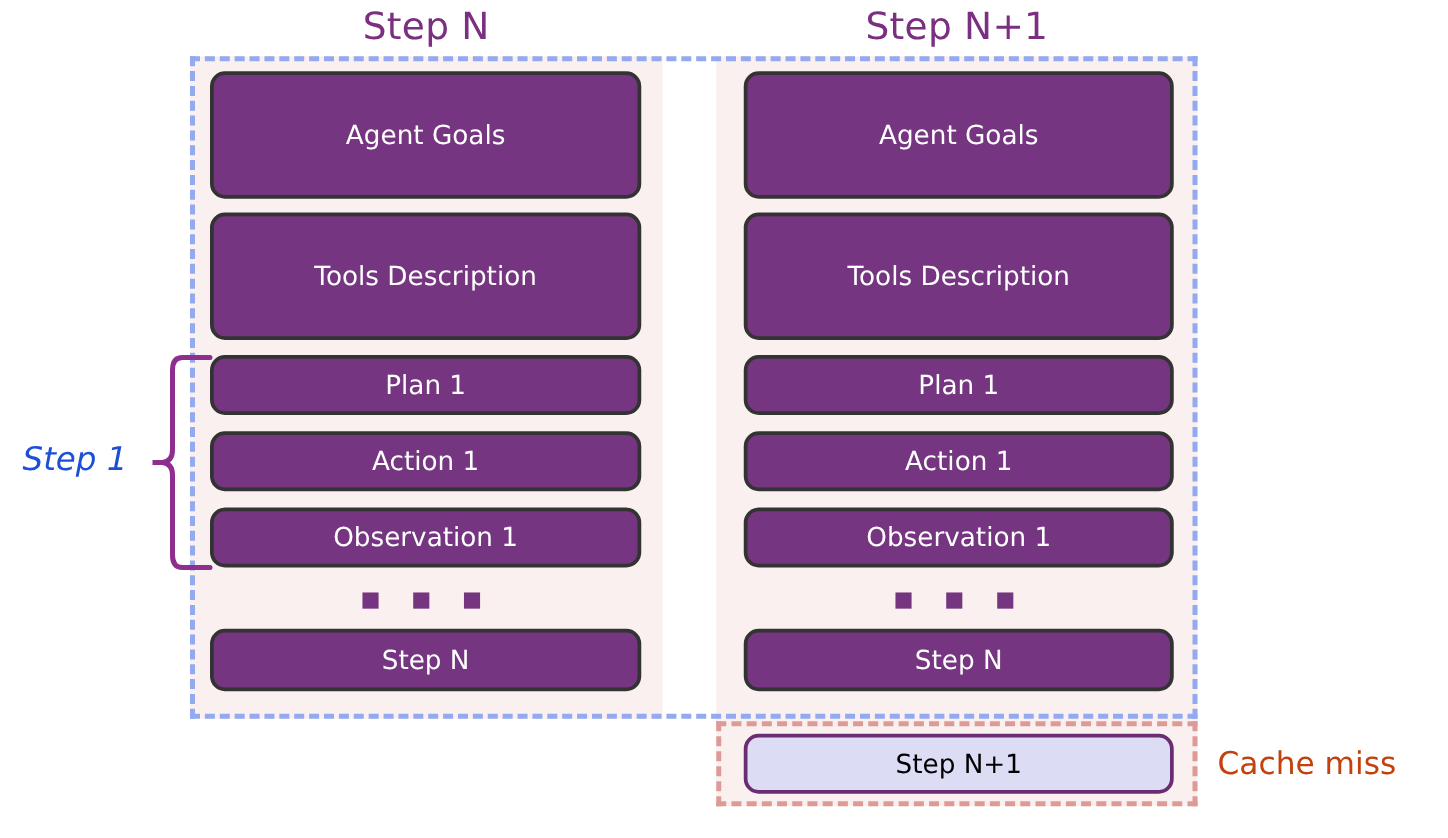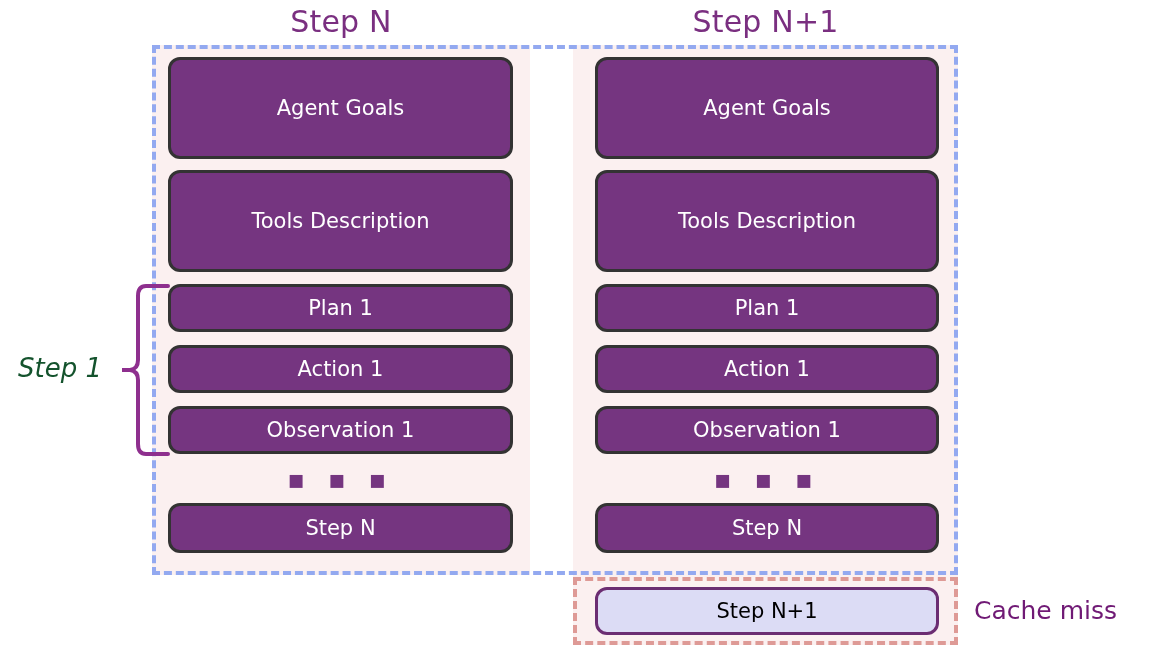--- a/index.html
+++ b/index.html
@@ -87,26 +87,26 @@
     line-height: 1;
   }
 
   
   .side-label {
     position: absolute;
     font-size: 25px;
     white-space: nowrap;
   }
   #cache-hit-label  { left: 974px; top: 79px;  color: #7D93EC; }
-  #cache-miss-label { left: 974px; top: 596px; color: #701a75; }
+  #cache-miss-label { left: 974px; top: 596px; color: #c2410c; }
 
   #step1-label {
     position: absolute;
     left: 18px; top: 353px;
-    color: #14532d;
+    color: #1d4ed8;
     font-size: 26px;
     font-style: italic;
     white-space: nowrap;
   }
 
   #step1-brace { position: absolute; left: 122px; top: 280px; }
 </style>
 </head>
 <body>
 

